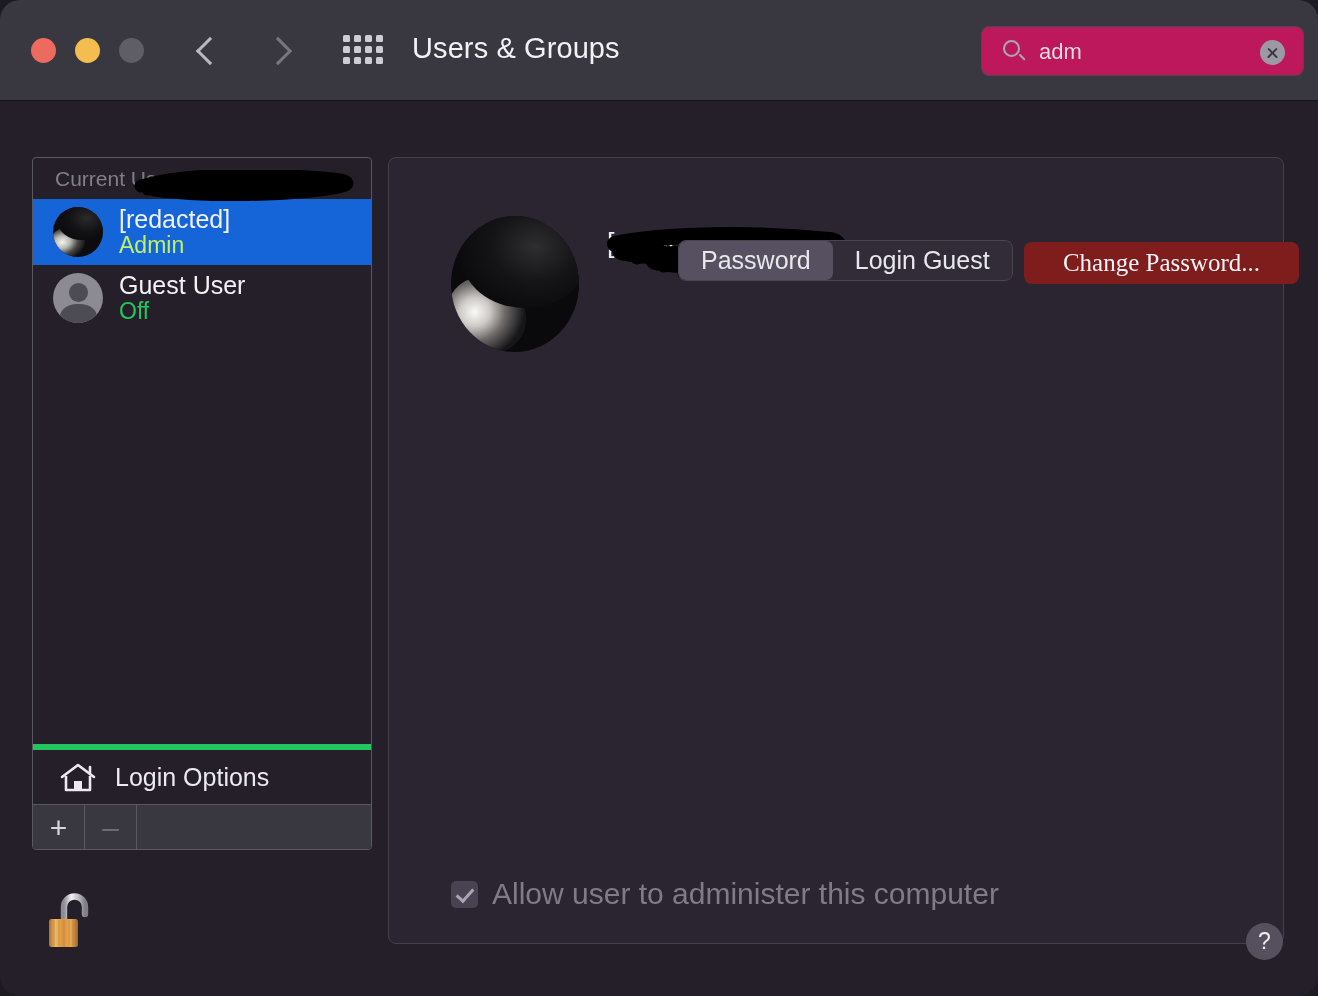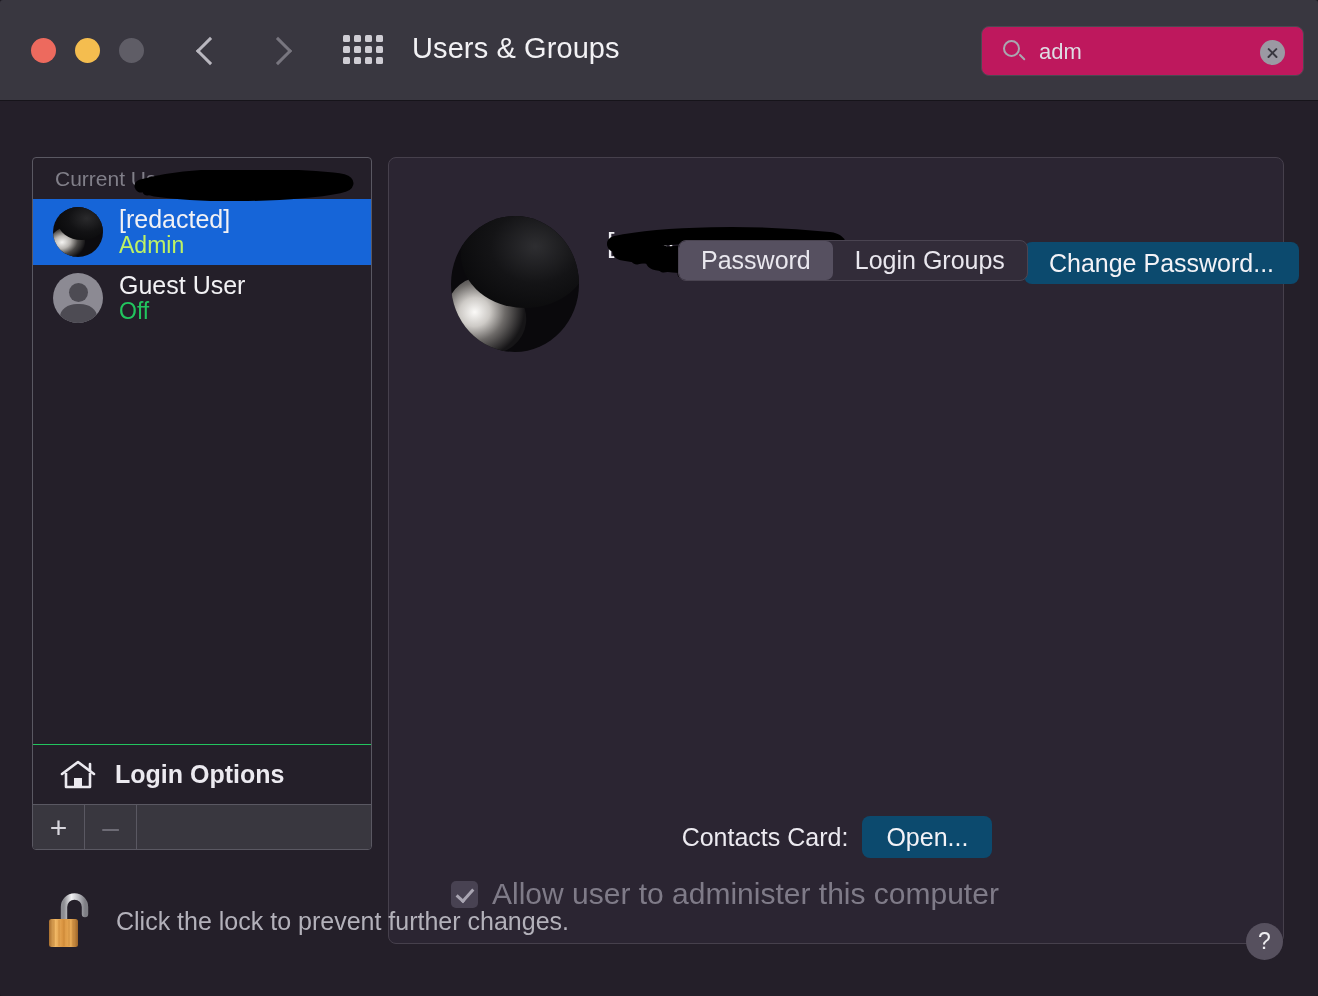--- a/index.html
+++ b/index.html
@@ -12,21 +12,21 @@
     overflow: hidden;
   }
 
   
   .window {
     position: absolute;
     left: 0; top: 0;
     width: 1318px;
     height: 996px;
     background: #241f29;
-    border-radius: 3px;
+    border-radius: 20px;
     overflow: hidden;
   }
 
   
   .titlebar {
     position: absolute;
     left: 0; top: 0;
     width: 1318px;
     height: 101px;
     background: #393740;
@@ -230,26 +230,25 @@
     position: absolute;
     left: 100px; top: 12px;
     width: 226px; height: 34px;
     pointer-events: none;
   }
 
   .login-options {
     position: absolute;
     left: 0; bottom: 45px;
     width: 338px; height: 60px;
-    border-top: 1px solid #22c55e;
+    border-top: 6px solid #22c55e;
     display: flex;
     align-items: center;
     padding-left: 26px;
     cursor: default;
-    font-weight: bold;
   }
   .house-icon { width: 38px; height: 33px; position: relative; flex: 0 0 38px; }
   .login-label { margin-left: 18px; font-size: 25px; color: #eceaf0; }
 
   .side-footer {
     position: absolute;
     left: 0; bottom: 0;
     width: 338px; height: 45px;
     background: #39373f;
     border-top: 1px solid #5a5862;
@@ -346,26 +345,26 @@
     white-space: nowrap;
   }
   .redact-panel {
     position: absolute;
     left: -4px; top: -6px;
     width: 248px; height: 66px;
     pointer-events: none;
   }
 
   .btn {
-    background: #0c4a6e;
+    background: #7f1d1d;
     border: none;
     border-radius: 8px;
     color: #f4f3f7;
     font-size: 25px;
-    font-family: Liberation Sans, sans-serif;
+    font-family: Liberation Serif, serif;
     cursor: pointer;
     padding: 0 16px;
   }
   .change-pw-btn {
     position: absolute;
     left: 573px; top: 26px;
     width: 275px; height: 42px;
   }
 
   .contacts-row {
@@ -525,21 +524,21 @@
 
       <div class="side-footer">
         <div class="sf-btn">+</div>
         <div class="sf-btn disabled">–</div>
         <div class="sf-rest"></div>
       </div>
     </div>
 
     <div class="tabs">
       <div class="tab active">Password</div>
-      <div class="tab">Login Groups</div>
+      <div class="tab">Login Guest</div>
     </div>
 
     <div class="main-panel">
 
       <div class="panel-user">
         <div class="avatar-lg"></div>
         <div class="panel-name-wrap">
           <div class="panel-name">[redacted]</div>
           <svg class="redact-panel" viewBox="0 0 248 66">
             <g fill="none" stroke="#000000" stroke-linecap="round" stroke-linejoin="round">
@@ -547,24 +546,20 @@
               <path d="M34 36 C70 28, 120 26, 160 31 C176 33, 168 40, 140 43 C110 46, 72 46, 54 42 C44 40, 50 35, 78 34" stroke-width="13"></path>
               <path d="M60 46 C100 40, 150 39, 196 42" stroke-width="9"></path>
               <path d="M78 52 C110 48, 148 47, 178 49" stroke-width="7"></path>
               <path d="M20 26 C80 34, 150 34, 206 25" stroke-width="8"></path>
             </g>
           </svg>
         </div>
         <button class="btn change-pw-btn">Change Password...</button>
       </div>
 
-      <div class="contacts-row">
-        <div class="contacts-label">Contacts Card:</div>
-        <button class="btn open-btn">Open...</button>
-      </div>
 
       <div class="admin-row">
         <div class="checkbox"></div>
         <div class="admin-label">Allow user to administer this computer</div>
       </div>
     </div>
 
     <div class="lock-row">
       <svg class="lock-icon" viewBox="0 0 50 62">
         <defs>
@@ -585,18 +580,17 @@
         <path d="M20 32 L20 17 A10.5 10.5 0 0 1 41 17 L41 24" fill="none" stroke="url(#shackle)" stroke-width="6.4" stroke-linecap="round"></path>
         <rect x="5" y="29" width="29" height="28" rx="2.5" fill="url(#bodyg)"></rect>
         <g stroke="#b5742c" stroke-width="0.8" opacity="0.55">
           <line x1="10" y1="30" x2="10" y2="56"></line>
           <line x1="15" y1="30" x2="15" y2="56"></line>
           <line x1="20" y1="30" x2="20" y2="56"></line>
           <line x1="25" y1="30" x2="25" y2="56"></line>
           <line x1="29" y1="30" x2="29" y2="56"></line>
         </g>
       </svg>
-      <div class="lock-text">Click the lock to prevent further changes.</div>
     </div>
 
     <button class="help-btn">?</button>
   </div>
 </div>
 
 </body></html>

